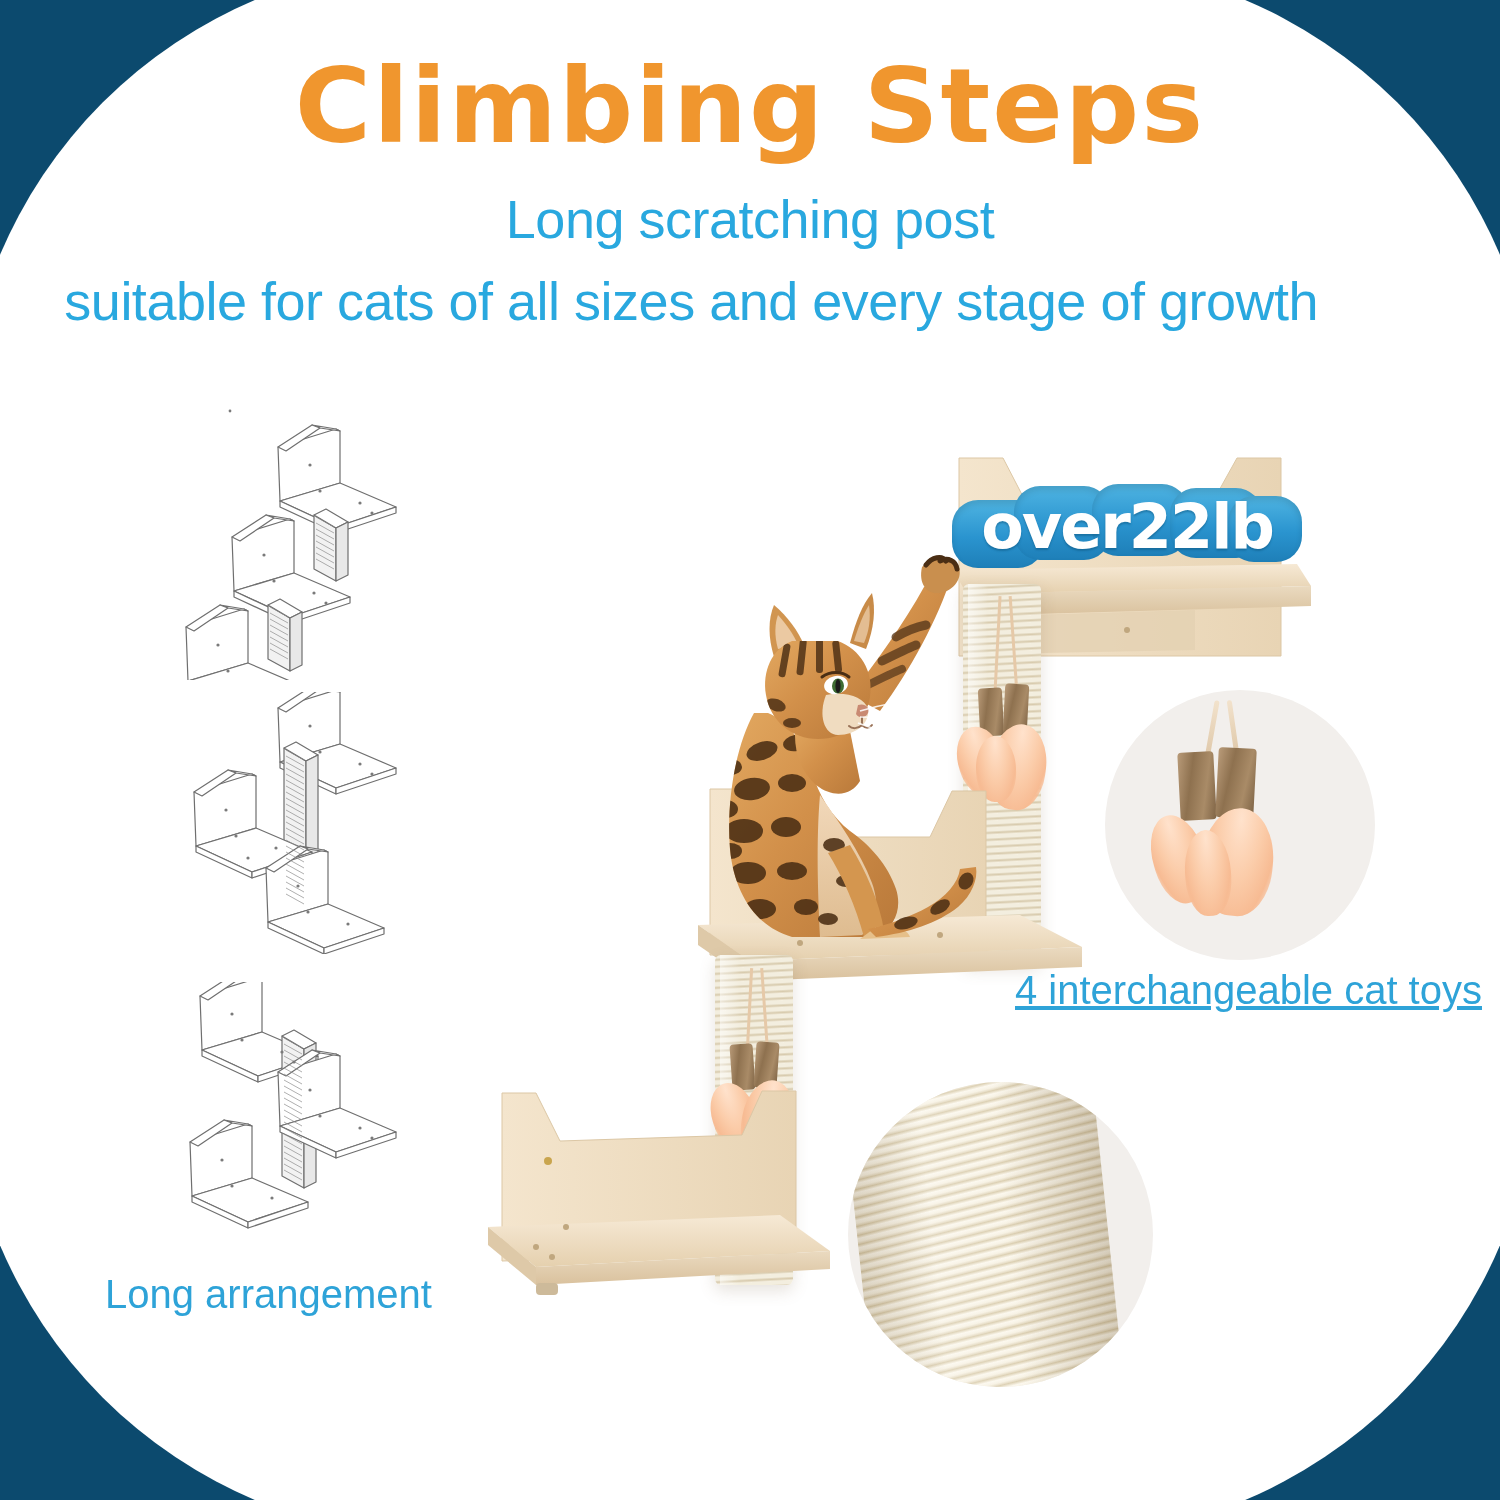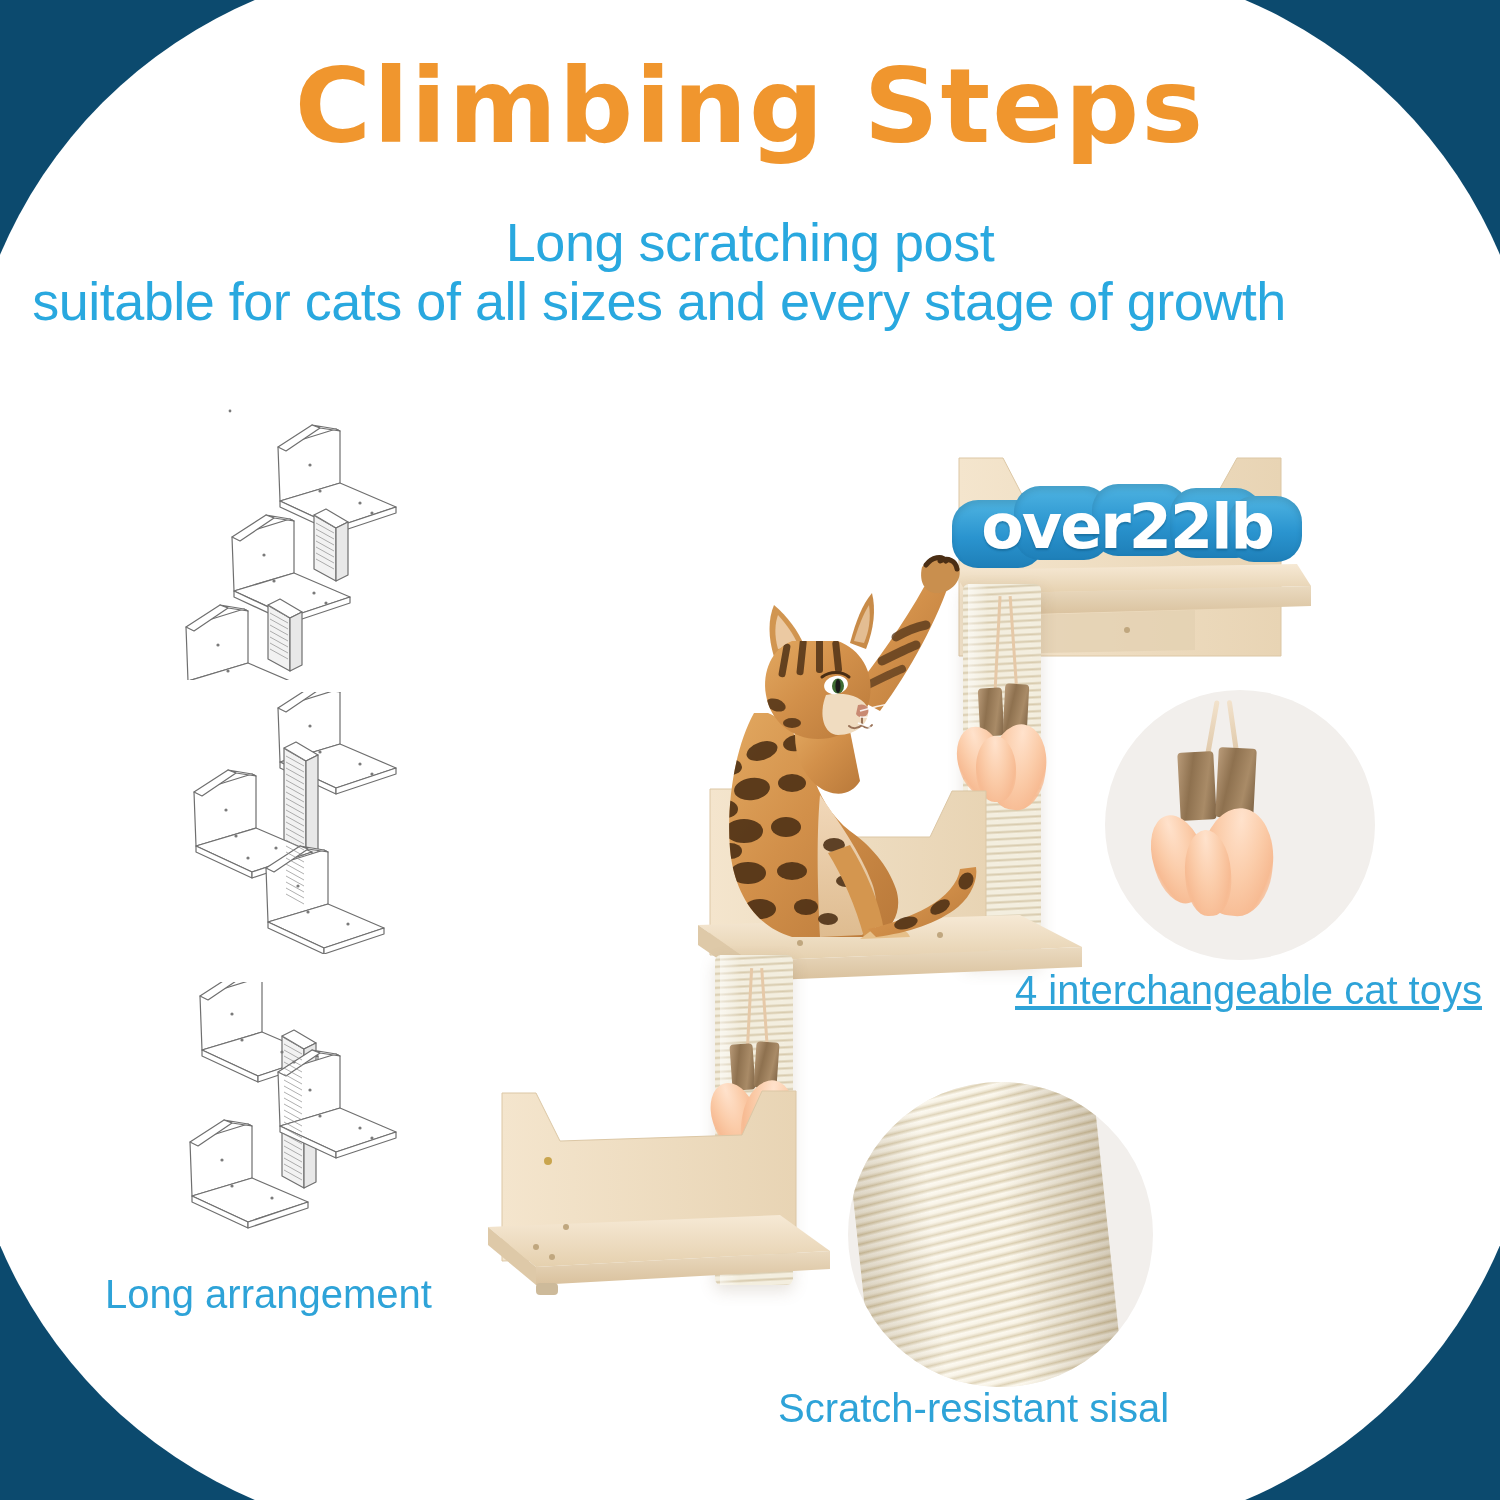--- a/index.html
+++ b/index.html
@@ -22,26 +22,26 @@
   .layer{position:absolute;left:0;top:0;width:1500px;height:1500px;}
 
   
   .title{
     position:absolute;left:0;top:52px;width:1500px;text-align:center;
     font-size:104px;font-weight:bold;color:#F0962E;
     letter-spacing:2px;line-height:1.05;
     font-family:"DejaVu Sans", sans-serif;
   }
   .sub1{
-    position:absolute;left:0;top:211px;width:1500px;text-align:center;
+    position:absolute;left:0;top:188px;width:1500px;text-align:center;
     font-size:54px;color:#29A8DF;font-weight:400;
     font-family:"Liberation Sans", sans-serif;letter-spacing:-0.5px;
   }
   .sub2{
-    position:absolute;left:0;top:270px;width:1318px;text-align:center;
+    position:absolute;left:0;top:270px;width:1318px;text-align:right;
     font-size:54px;color:#29A8DF;font-weight:400;
     font-family:"Liberation Sans", sans-serif;letter-spacing:-0.5px;
   }
 
   
   .cap{
     position:absolute;color:#2EA3D8;font-size:40px;font-weight:400;
     font-family:"Liberation Sans", sans-serif;white-space:nowrap;
   }
   .cap-free{left:105px;top:1272px;}
@@ -475,15 +475,14 @@
                 background:
                   repeating-linear-gradient(172deg,
                     #FBF7EC 0px,#F6F0E0 3px,
                     #E4D9BF 5px,#D6C8A6 6px,
                     #FAF5E8 9px);
                 border-radius:14px;"></div>
     <div style="position:absolute;left:10px;top:-20px;width:250px;height:350px;
                 transform:rotate(-6deg);border-radius:14px;
                 background:linear-gradient(90deg,rgba(120,100,70,.22) 0%,rgba(255,255,255,.25) 30%,rgba(255,255,255,.15) 60%,rgba(120,100,70,.28) 100%);"></div>
   </div>
-  <div class="cap cap-sisal">Scratch-resistant sisal</div>
 
 </div>
 
 </body></html>

